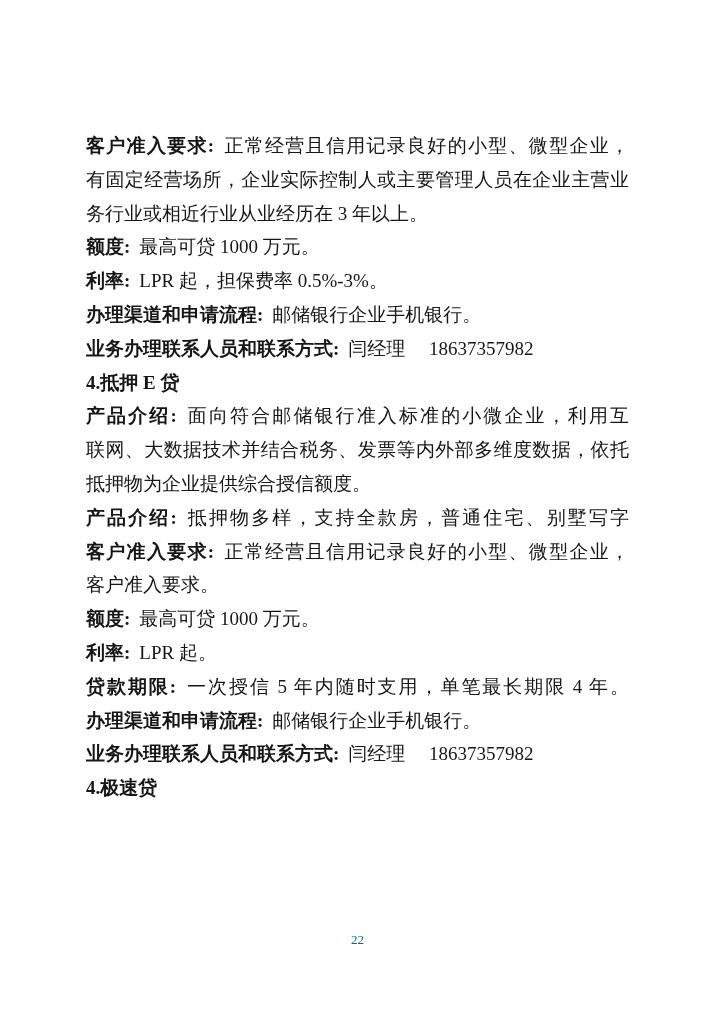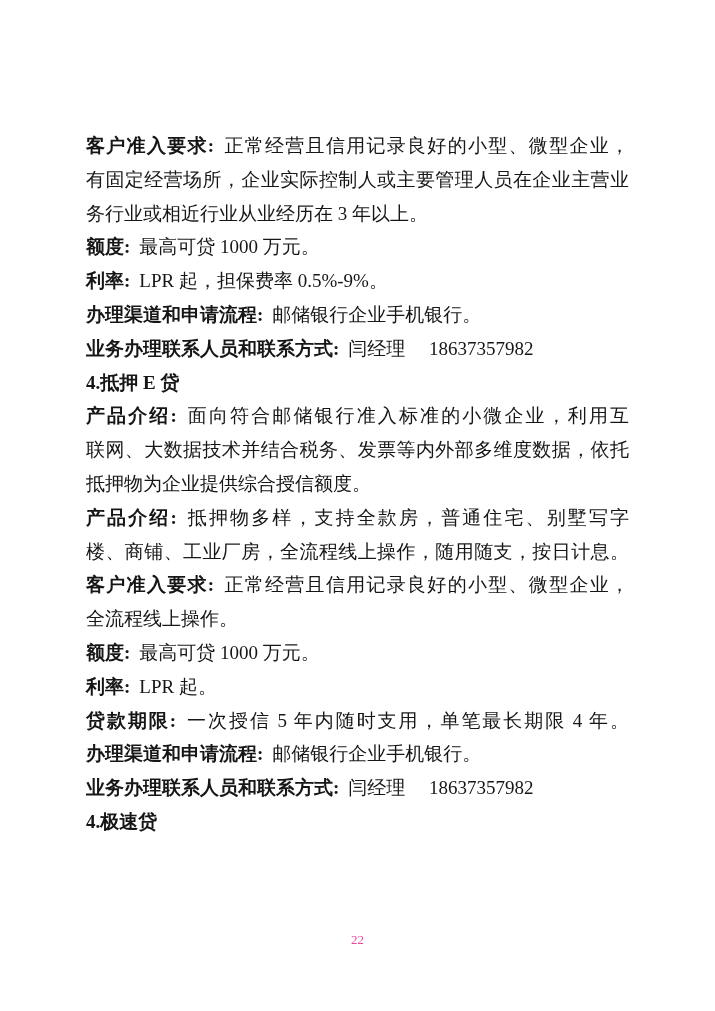--- a/index.html
+++ b/index.html
@@ -40,60 +40,59 @@
     margin-right: 9px;
   }
   .footer {
     position: absolute;
     left: 0;
     right: 0;
     top: 931px;
     text-align: center;
     font-size: 13px;
     line-height: 18px;
-    color: #ec4899;
+    color: #0369a1;
   }
 </style>
 </head>
 <body>
 
 <div class="page">
 
   <div class="body-text">
 
       <div class="line indent fill"><span class="label">客户准入要求:</span><span class="text">正常经营且信用记录良好的小型、微型企业，</span></div>
 
       <div class="line fill"><span class="label"></span><span class="text">有固定经营场所，企业实际控制人或主要管理人员在企业主营业</span></div>
 
       <div class="line"><span class="label"></span><span class="text">务行业或相近行业从业经历在 3 年以上。</span></div>
 
       <div class="line indent"><span class="label">额度:</span><span class="text">最高可贷 1000 万元。</span></div>
 
-      <div class="line indent"><span class="label">利率:</span><span class="text">LPR 起，担保费率 0.5%-9%。</span></div>
+      <div class="line indent"><span class="label">利率:</span><span class="text">LPR 起，担保费率 0.5%-3%。</span></div>
 
 
       <div class="line indent"><span class="label">办理渠道和申请流程:</span><span class="text">邮储银行企业手机银行。</span></div>
 
       <div class="line indent"><span class="label">业务办理联系人员和联系方式:</span><span class="text">闫经理　&nbsp;18637357982</span></div>
 
       <div class="line indent heading"><span class="label">4.抵押 E 贷</span><span class="text"></span></div>
 
       <div class="line indent fill"><span class="label">产品介绍:</span><span class="text">面向符合邮储银行准入标准的小微企业，利用互</span></div>
 
       <div class="line fill"><span class="label"></span><span class="text">联网、大数据技术并结合税务、发票等内外部多维度数据，依托</span></div>
 
       <div class="line"><span class="label"></span><span class="text">抵押物为企业提供综合授信额度。</span></div>
 
       <div class="line indent fill"><span class="label">产品介绍:</span><span class="text">抵押物多样，支持全款房，普通住宅、别墅写字</span></div>
 
-      <div class="line fill"><span class="label"></span><span class="text">楼、商铺、工业厂房，全流程线上操作，随用随支，按日计息。</span></div>
 
       <div class="line indent fill"><span class="label">客户准入要求:</span><span class="text">正常经营且信用记录良好的小型、微型企业，</span></div>
 
-      <div class="line"><span class="label"></span><span class="text">全流程线上操作。</span></div>
+      <div class="line"><span class="label"></span><span class="text">客户准入要求。</span></div>
 
       <div class="line indent"><span class="label">额度:</span><span class="text">最高可贷 1000 万元。</span></div>
 
       <div class="line indent"><span class="label">利率:</span><span class="text">LPR 起。</span></div>
 
       <div class="line indent fill"><span class="label">贷款期限:</span><span class="text">一次授信 5 年内随时支用，单笔最长期限 4 年。</span></div>
 
       <div class="line indent"><span class="label">办理渠道和申请流程:</span><span class="text">邮储银行企业手机银行。</span></div>
 
       <div class="line indent"><span class="label">业务办理联系人员和联系方式:</span><span class="text">闫经理　&nbsp;18637357982</span></div>

